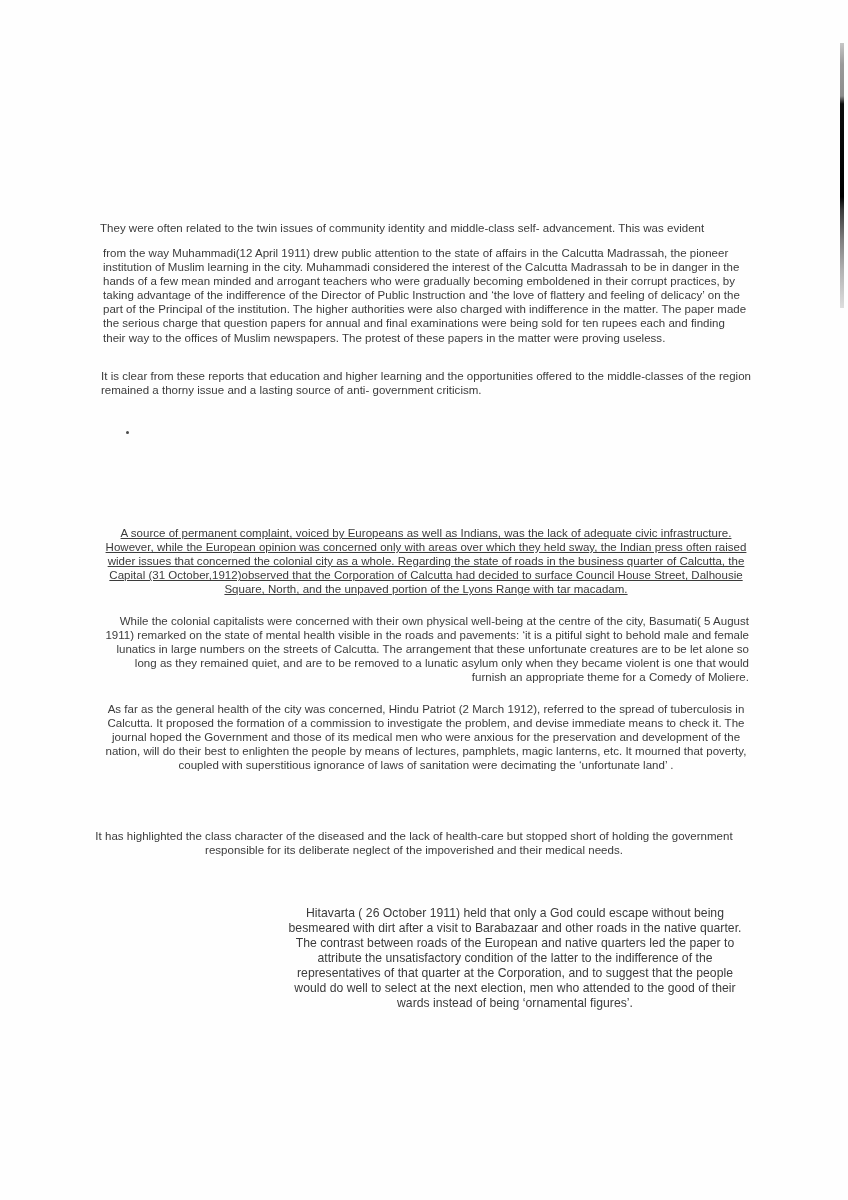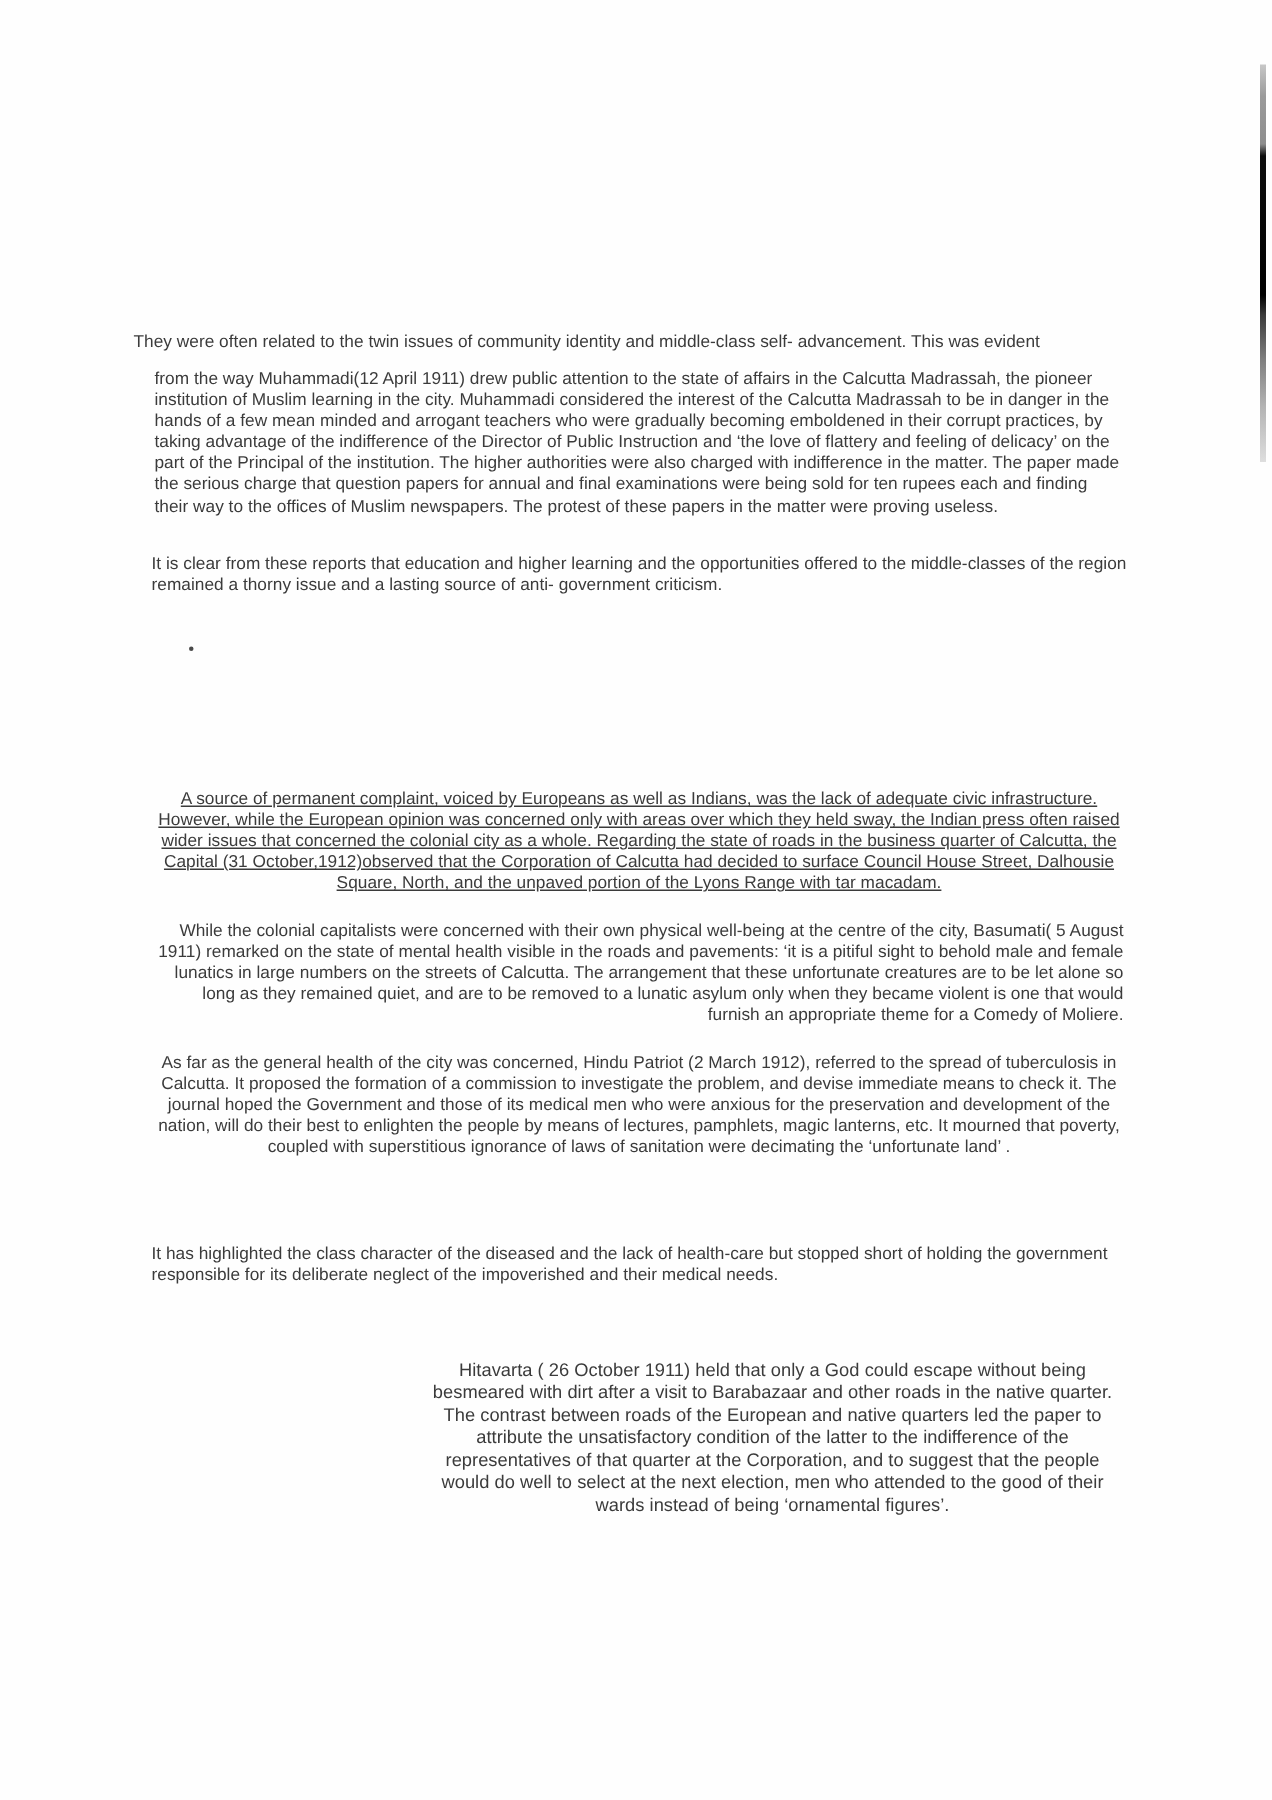--- a/index.html
+++ b/index.html
@@ -18,28 +18,28 @@
   }
   .para {
     position: absolute;
     margin: 0;
     font-size: 11.5px;
     line-height: 14.1px;
     letter-spacing: 0.02px;
     color: #3b3b3b;
   }
   
-  .p-intro   { left: 89px; top: 221px; width: 680px; white-space: nowrap; }
+  .p-intro   { left: 100px; top: 221px; width: 680px; white-space: nowrap; }
   
   .p-muhammadi      { left: 103px; top: 246px; width: 646px; text-align: left; }
   .p-education      { left: 101px; top: 369px; width: 650px; text-align: left; }
   .p-civic          { left: 101px; top: 526px; width: 650px; text-align: center; text-decoration: underline; }
   .p-basumati       { left: 103px; top: 614px; width: 646px; text-align: right; }
   .p-hindu-patriot  { left: 103px; top: 702px; width: 646px; text-align: center; }
-  .p-healthcare     { left: 101px; top: 829px; width: 650px; }
+  .p-healthcare     { left: 89px; top: 829px; width: 650px; text-align: center; }
   .p-hitavarta      {
     left: 284px; top: 906px; width: 462px;
     font-size: 12.2px; line-height: 15px; text-align: center;
   }
   
   .stray-dot {
     position: absolute;
     left: 126px; top: 431px;
     width: 3px; height: 3px;
     border-radius: 50%;

